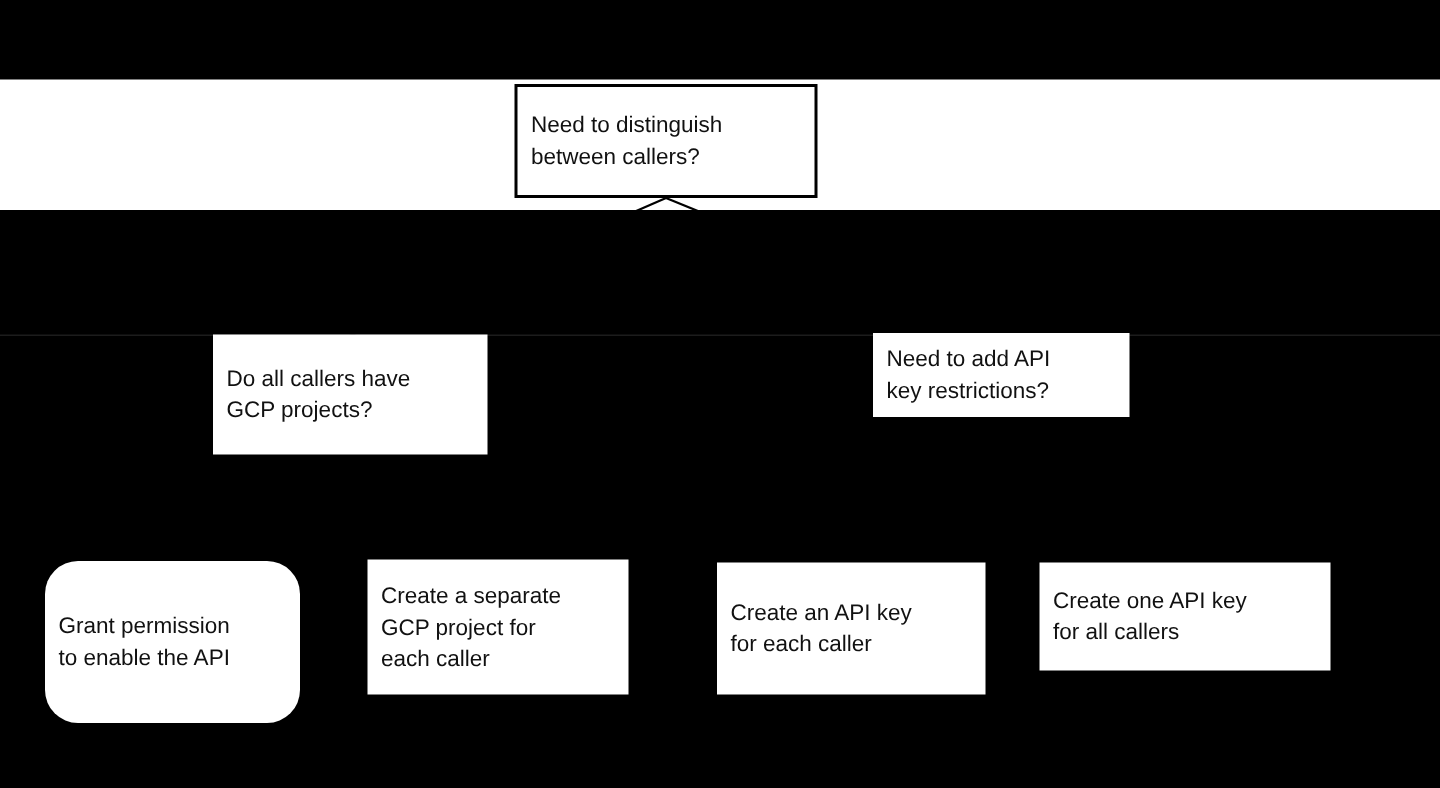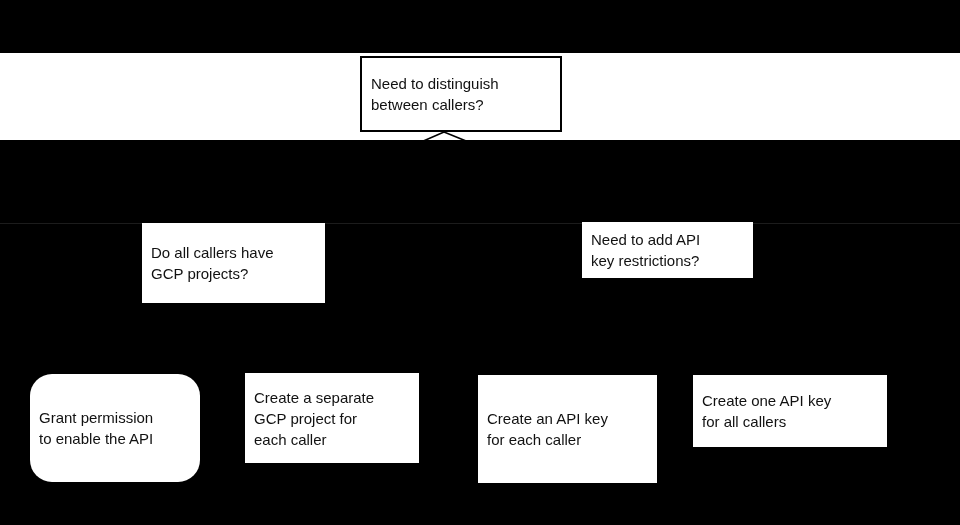--- a/index.html
+++ b/index.html
@@ -36,26 +36,26 @@
     line-height: 21px;
     display: flex;
     align-items: center;
     box-sizing: border-box;
     padding-left: 9px;
     padding-right: 4px;
     white-space: pre-line;
     text-align: left;
   }
   .node--decision-root { border: 2px solid #000000; }
-  .node-q1 { left: 343px; top: 56px;  width: 202px; height: 76px; margin-left: 17px; }
+  .node-q1 { left: 343px; top: 56px;  width: 202px; height: 76px; }
   .node-q2 { left: 142px; top: 223px; width: 183px; height: 80px; }
   .node-q3 { left: 582px; top: 222px; width: 171px; height: 56px; }
   .node-a1 { left: 30px;  top: 374px; width: 170px; height: 108px; border-radius: 22px; }
   .node-a2 { left: 245px; top: 373px; width: 174px; height: 90px; }
-  .node-a3 { left: 478px; top: 375px; width: 179px; height: 108px; }
+  .node-a3 { left: 478px; top: 375px; width: 179px; height: 88px; }
   .node-a4 { left: 693px; top: 375px; width: 194px; height: 72px; }
 </style>
 </head>
 <body>
 
 <div class="canvas">
 
   <div class="white-band"></div>
   <div class="divider"></div>
 

